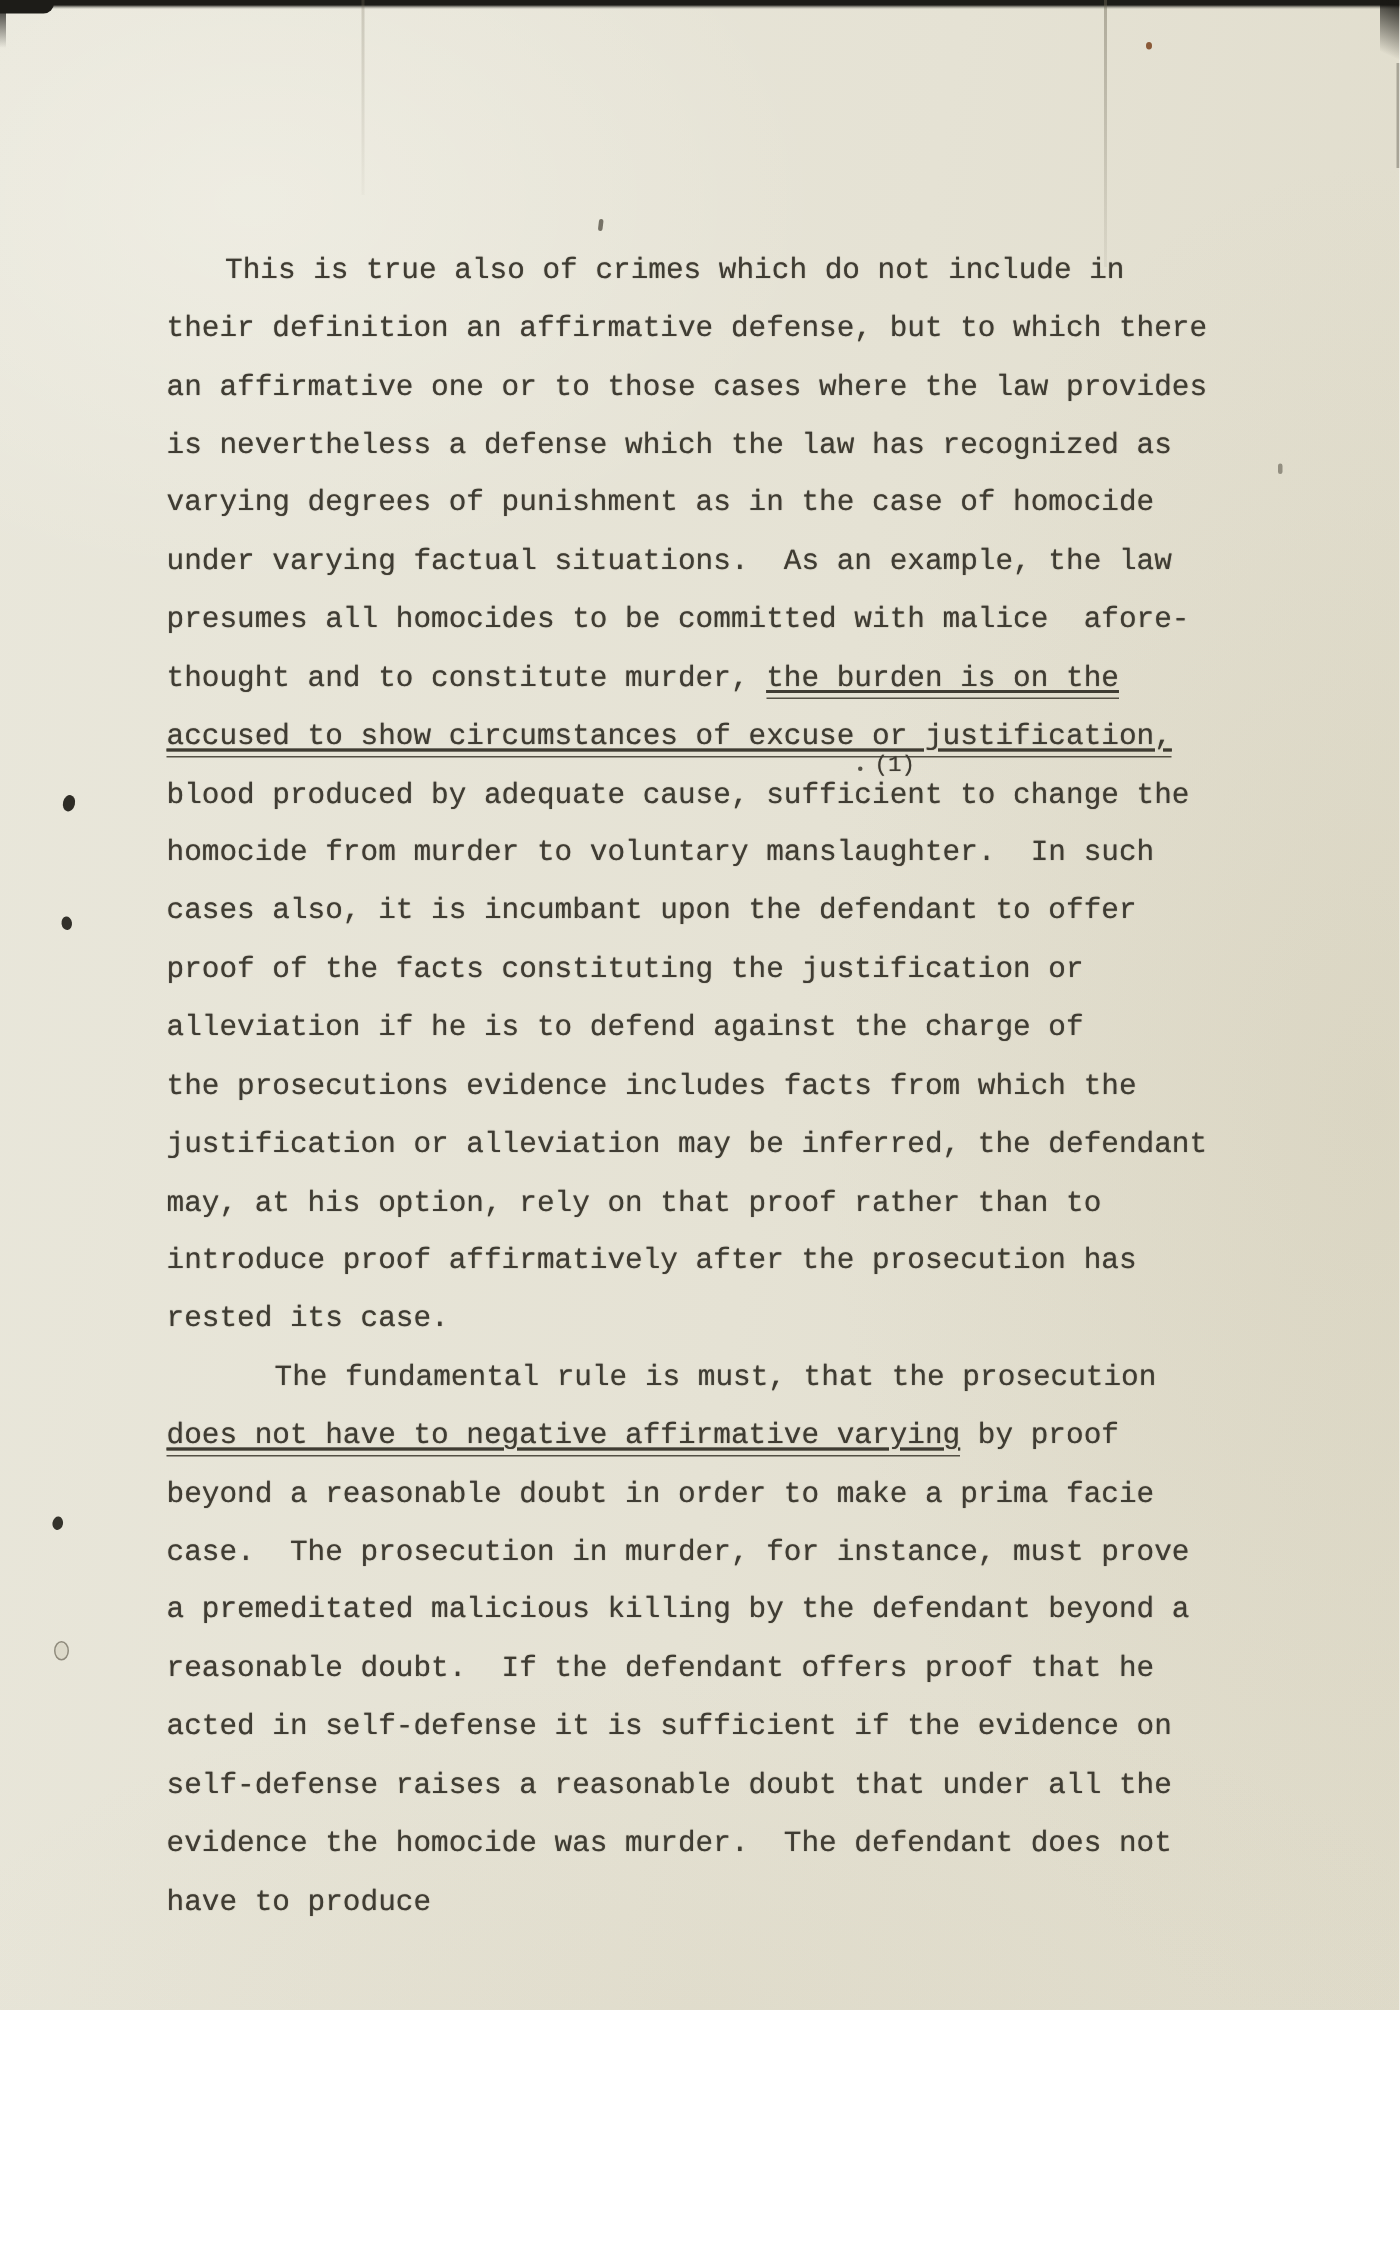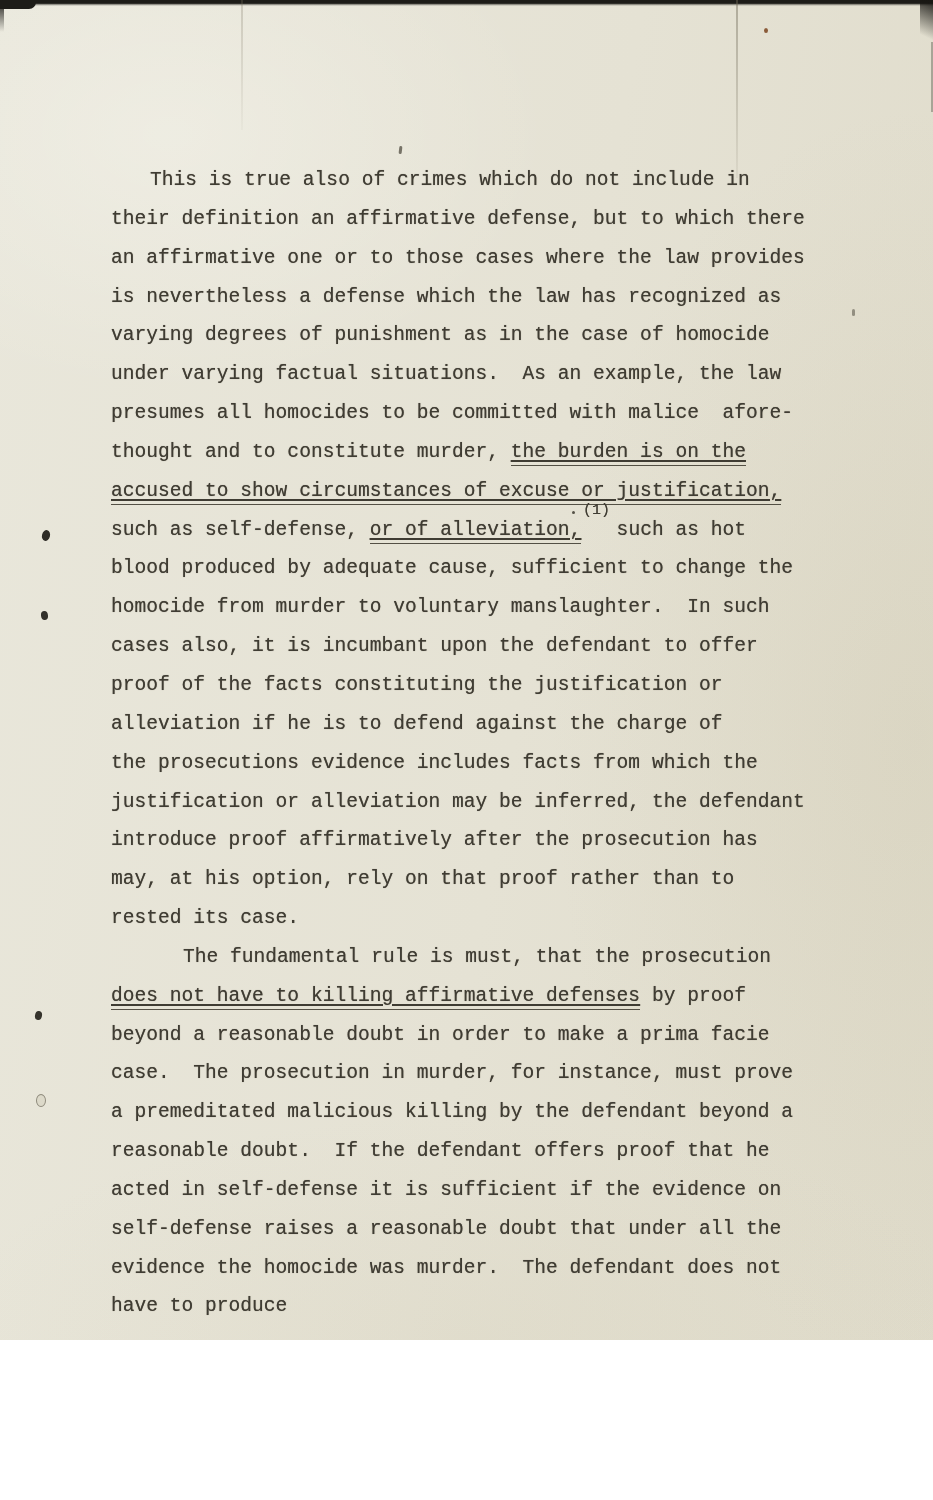--- a/index.html
+++ b/index.html
@@ -134,33 +134,32 @@
   <div class="text-block" id="lines">
       <div class="line" style="padding-left: 39px;"><span class="plain">This is true also of crimes which do not include in</span></div>
       <div class="line"><span class="plain">their definition an affirmative defense, but to which there</span></div>
       <div class="line"><span class="plain">an affirmative one or to those cases where the law provides</span></div>
       <div class="line"><span class="plain">is nevertheless a defense which the law has recognized as</span></div>
       <div class="line"><span class="plain">varying degrees of punishment as in the case of homocide</span></div>
       <div class="line"><span class="plain">under varying factual situations.  As an example, the law</span></div>
       <div class="line"><span class="plain">presumes all homocides to be committed with malice  afore-</span></div>
       <div class="line"><span class="plain">thought and to constitute murder, </span><span class="underline">the burden is on the</span></div>
       <div class="line"><span class="underline">accused to show circumstances of excuse or justification,</span></div>
-      <div class="line"><span class="plain">such as self-defense, </span><span class="underline">or of alleviation,</span><span class="plain">   such as hot</span></div>
       <div class="line"><span class="plain">blood produced by adequate cause, sufficient to change the</span></div>
       <div class="line"><span class="plain">homocide from murder to voluntary manslaughter.  In such</span></div>
       <div class="line"><span class="plain">cases also, it is incumbant upon the defendant to offer</span></div>
       <div class="line"><span class="plain">proof of the facts constituting the justification or</span></div>
       <div class="line"><span class="plain">alleviation if he is to defend against the charge of</span></div>
       <div class="line"><span class="plain">the prosecutions evidence includes facts from which the</span></div>
       <div class="line"><span class="plain">justification or alleviation may be inferred, the defendant</span></div>
+      <div class="line"><span class="plain">may, at his option, rely on that proof rather than to</span></div>
       <div class="line"><span class="plain">introduce proof affirmatively after the prosecution has</span></div>
-      <div class="line"><span class="plain">may, at his option, rely on that proof rather than to</span></div>
       <div class="line"><span class="plain">rested its case.</span></div>
       <div class="line" style="padding-left: 72px;"><span class="plain">The fundamental rule is must, that the prosecution</span></div>
-      <div class="line"><span class="underline">does not have to killing affirmative defenses</span><span class="plain"> by proof</span></div>
+      <div class="line"><span class="underline">does not have to negative affirmative varying</span><span class="plain"> by proof</span></div>
       <div class="line"><span class="plain">beyond a reasonable doubt in order to make a prima facie</span></div>
       <div class="line"><span class="plain">case.  The prosecution in murder, for instance, must prove</span></div>
       <div class="line"><span class="plain">a premeditated malicious killing by the defendant beyond a</span></div>
       <div class="line"><span class="plain">reasonable doubt.  If the defendant offers proof that he</span></div>
       <div class="line"><span class="plain">acted in self-defense it is sufficient if the evidence on</span></div>
       <div class="line"><span class="plain">self-defense raises a reasonable doubt that under all the</span></div>
       <div class="line"><span class="plain">evidence the homocide was murder.  The defendant does not</span></div>
       <div class="line"><span class="plain">have to produce</span></div>
     </div>
 

